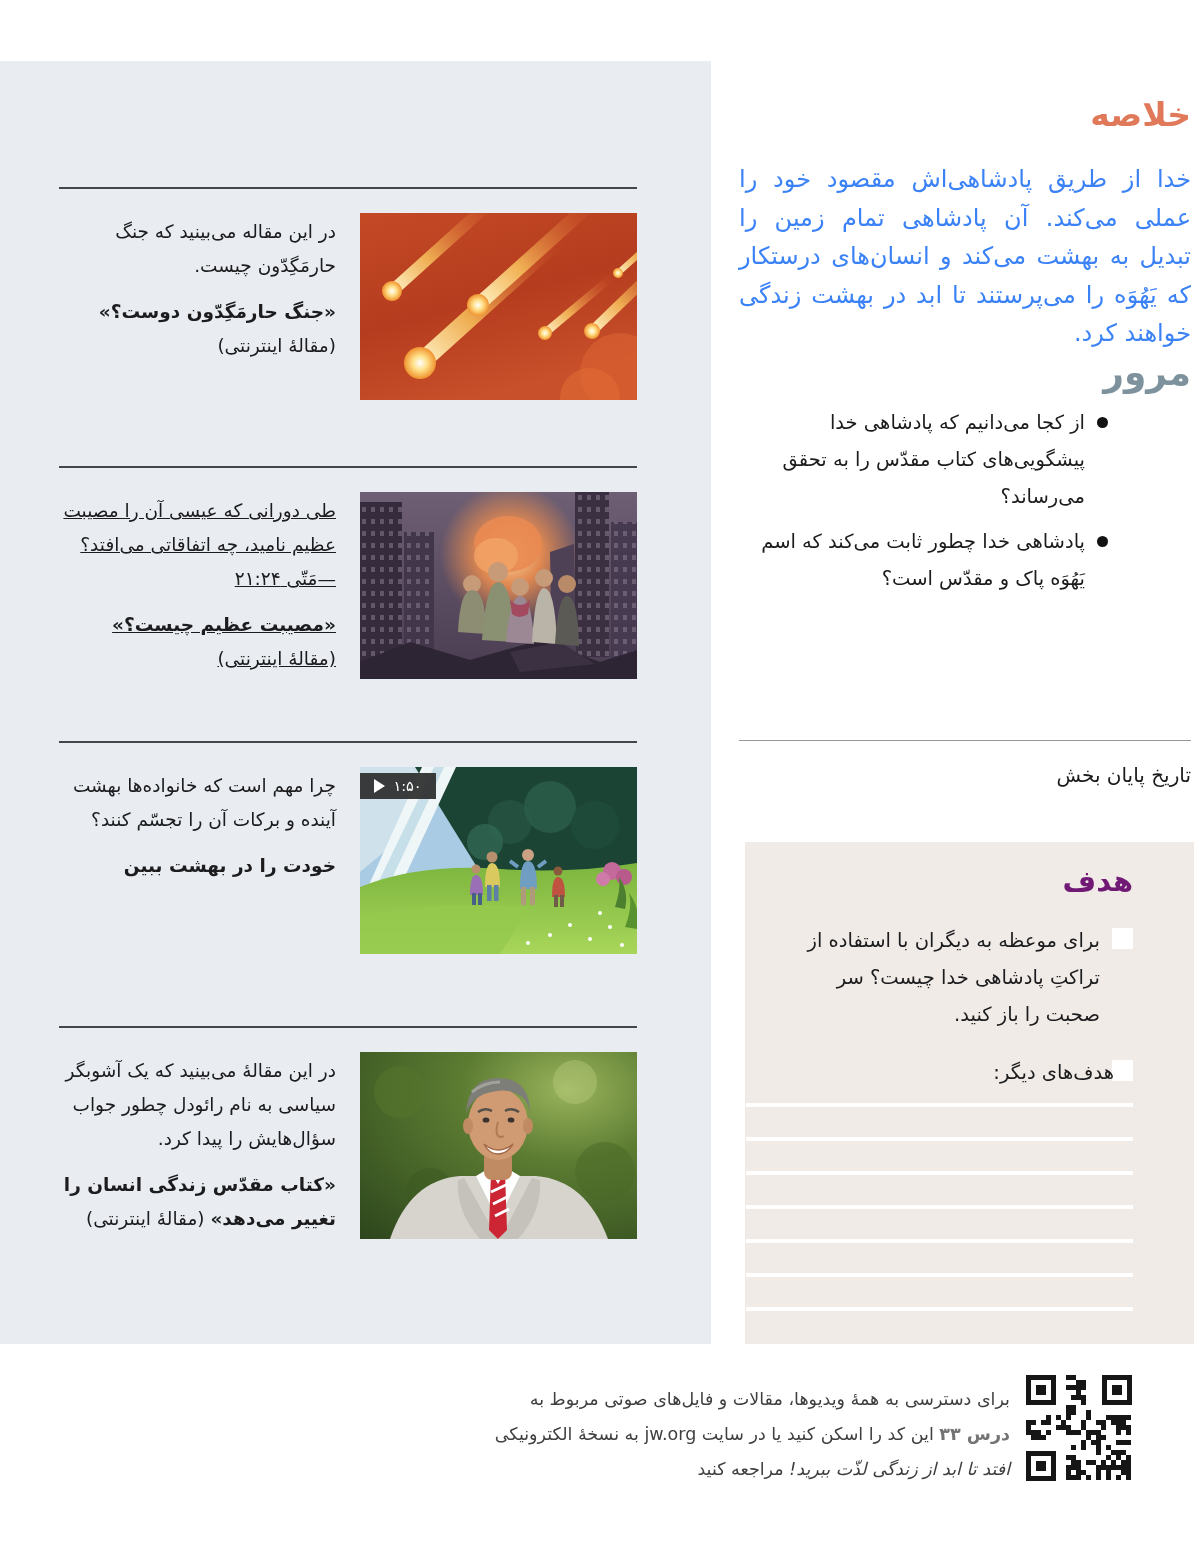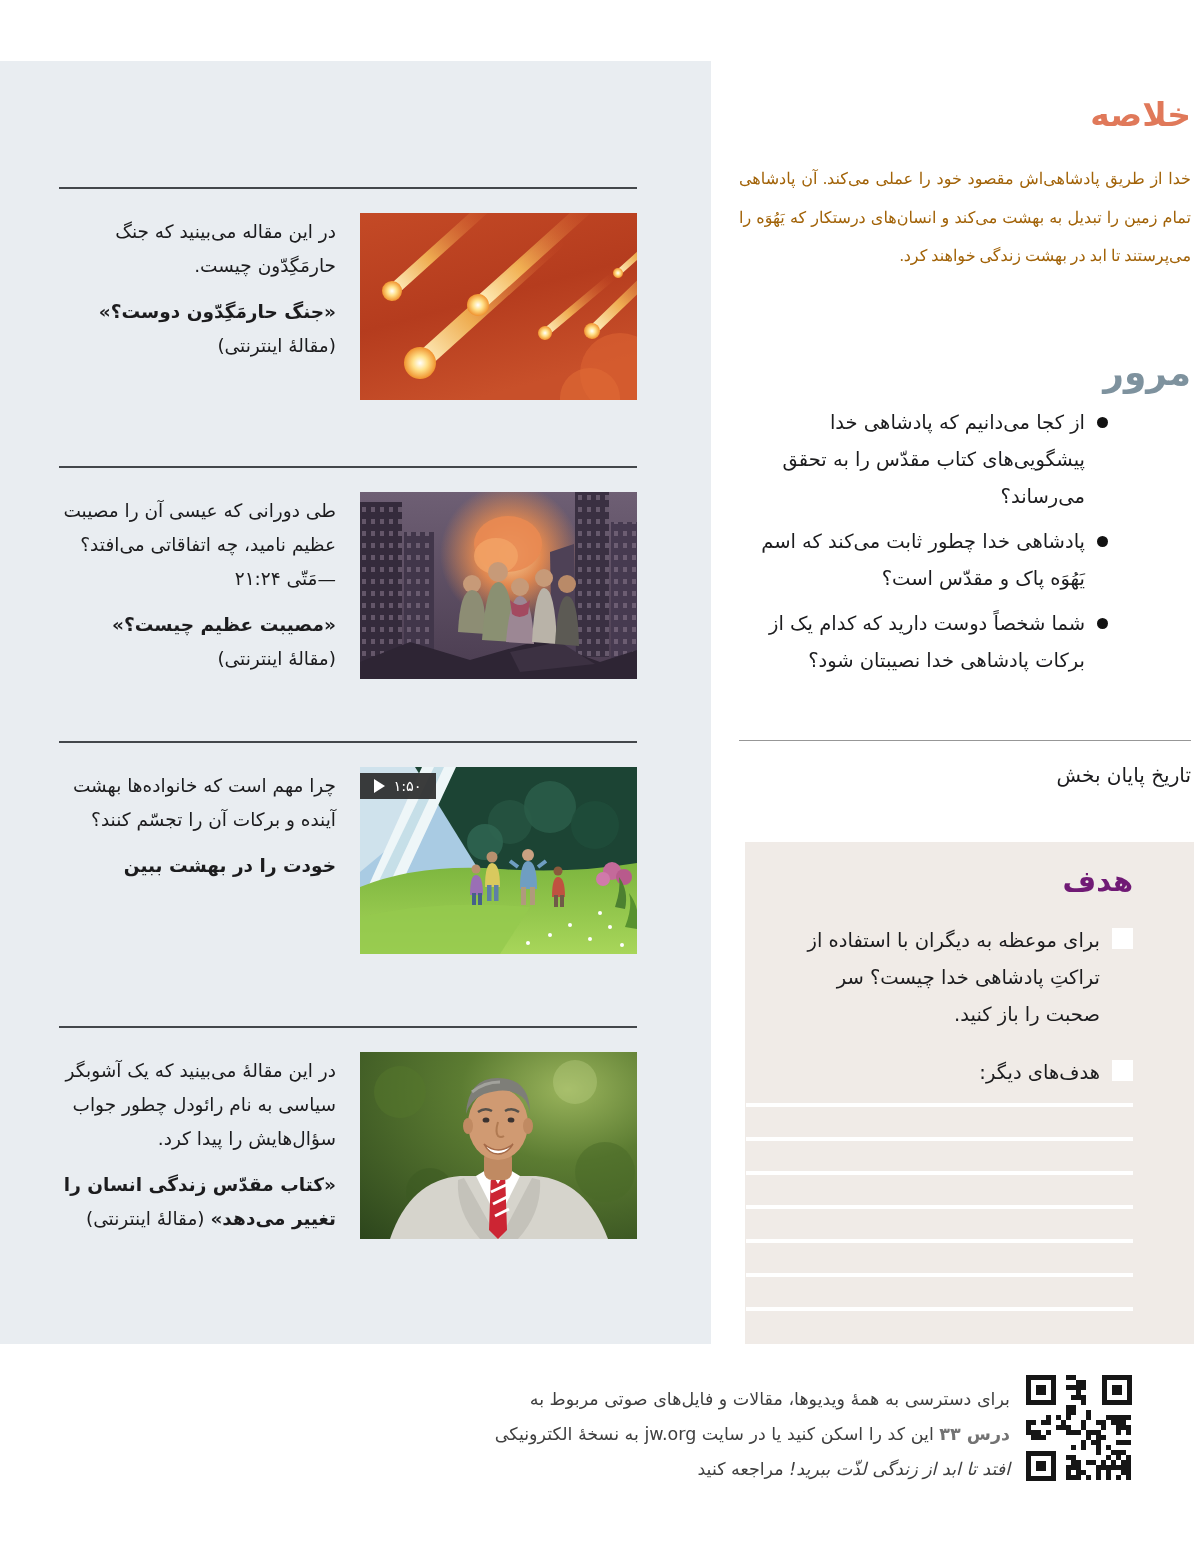--- a/index.html
+++ b/index.html
@@ -46,21 +46,21 @@
     width:0; height:0; border-top:7px solid transparent; border-bottom:7px solid transparent;
     border-left:11px solid #ffffff;
   }
   
   .summary-heading {
     position:absolute; top:95px; right:9px;
     font-size:33px; font-weight:bold; color:#e0795a;
   }
   .summary-text {
     position:absolute; top:160px; right:9px; width:452px;
-    font-size:16px; line-height:38.5px; text-align:justify; text-align-last:right; color:#a16207;font-family:Liberation Serif, serif;
+    font-size:24px; line-height:38.5px; text-align:justify; text-align-last:right; color:#3b82f6;
   }
   .review-heading {
     position:absolute; top:352px; right:9px;
     font-size:36px; font-weight:bold; color:#7e929e;
   }
   .review-list {
     position:absolute; top:404px; right:115px; width:348px; list-style:none;
   }
   .review-list li {
     position:relative; font-size:19.5px; line-height:37px; text-align:right; margin-bottom:8px;
@@ -87,21 +87,21 @@
   .goal-check {
     position:absolute; right:61px; width:21px; height:21px; background:#ffffff;
   }
   .goal-check.c1 { top:86px; }
   .goal-check.c2 { top:218px; }
   .goal-text1 {
     position:absolute; top:80px; right:94px; width:300px;
     font-size:19.5px; line-height:37px; text-align:right;
   }
   .goal-text2 {
-    position:absolute; top:212px; right:94px; width:300px;
+    position:absolute; top:212px; right:80px; width:300px;
     font-size:19.5px; line-height:37px; text-align:right;
   }
   .goal-line {
     position:absolute; left:1px; right:61px; height:4px; background:#ffffff;
   }
   
   .footer-text {
     position:absolute; top:1382px; right:190px; width:640px;
     font-size:17.5px; line-height:35px; text-align:right; color:#3f3f3f;
   }
@@ -179,21 +179,21 @@
             </g>
         </svg>
       </div>
       <div class="item-text">
         <div>در این مقاله می‌بینید که جنگ حارمَگِدّون چیست.</div>
         <div class="item-title"><b>«جنگ حارمَگِدّون دوست؟»</b><span> (مقالهٔ اینترنتی)</span></div>
       </div>
     </div>
   </div>
 
-  <div class="research-item" style="top:405px;">
+  <div class="research-item" style="top:405px;text-decoration:underline;">
     <div class="item-divider"></div>
     <div class="item-row">
       <div class="item-thumb">
         <svg viewBox="0 0 277 187" preserveAspectRatio="none">
           <defs>
             <linearGradient id="t-bg" x1="0" y1="0" x2="0" y2="1">
               <stop offset="0" stop-color="#6e5f74"></stop>
                 <stop offset="1" stop-color="#4a3c50"></stop>
             </linearGradient>
             <radialGradient id="t-blast">
@@ -361,21 +361,20 @@
   </div>
 </div>
 
 <div class="summary-heading">خلاصه</div>
 <div class="summary-text">خدا از طریق پادشاهی‌اش مقصود خود را عملی می‌کند. آن پادشاهی تمام زمین را تبدیل به بهشت می‌کند و انسان‌های درستکار که یَهُوَه را می‌پرستند تا ابد در بهشت زندگی خواهند کرد.</div>
 
 <div class="review-heading">مرور</div>
 <ul class="review-list">
   <li>از کجا می‌دانیم که پادشاهی خدا پیشگویی‌های کتاب مقدّس را به تحقق می‌رساند؟</li>
   <li>پادشاهی خدا چطور ثابت می‌کند که اسم یَهُوَه پاک و مقدّس است؟</li>
-  <li>شما شخصاً دوست دارید که کدام یک از برکات پادشاهی خدا نصیبتان شود؟</li>
 </ul>
 
 <div class="completion-divider"></div>
 <div class="completion-label">تاریخ پایان بخش</div>
 
 <div class="goal-box">
   <div class="goal-heading">هدف</div>
   <div class="goal-check c1"></div>
   <div class="goal-text1">برای موعظه به دیگران با استفاده از تراکتِ پادشاهی خدا چیست؟ سر صحبت را باز کنید.</div>
   <div class="goal-check c2"></div>

